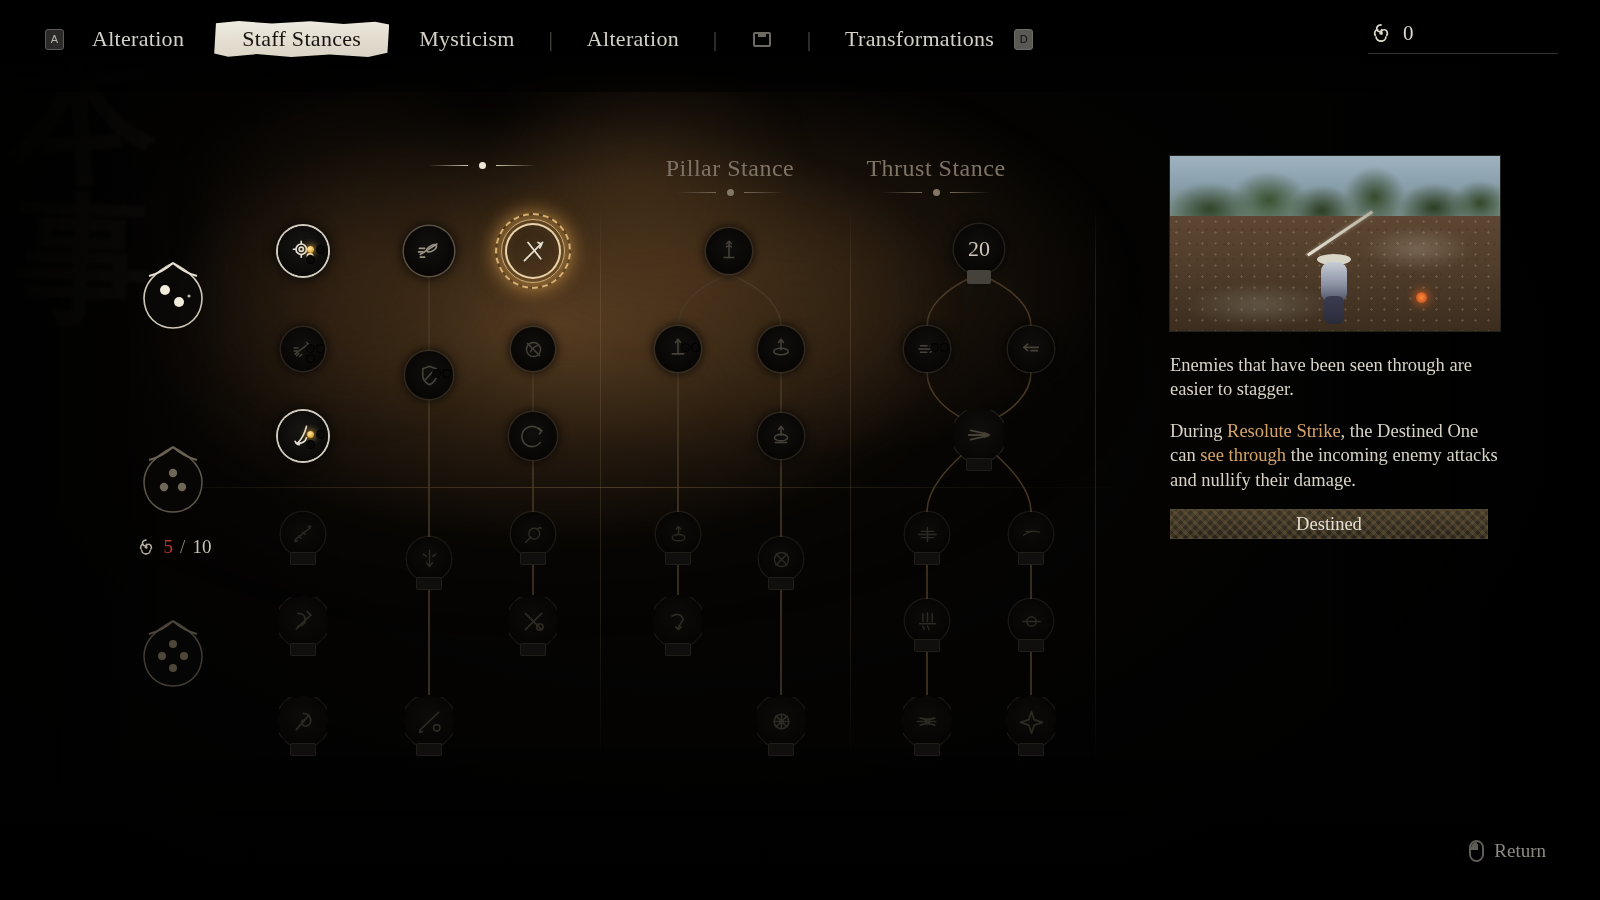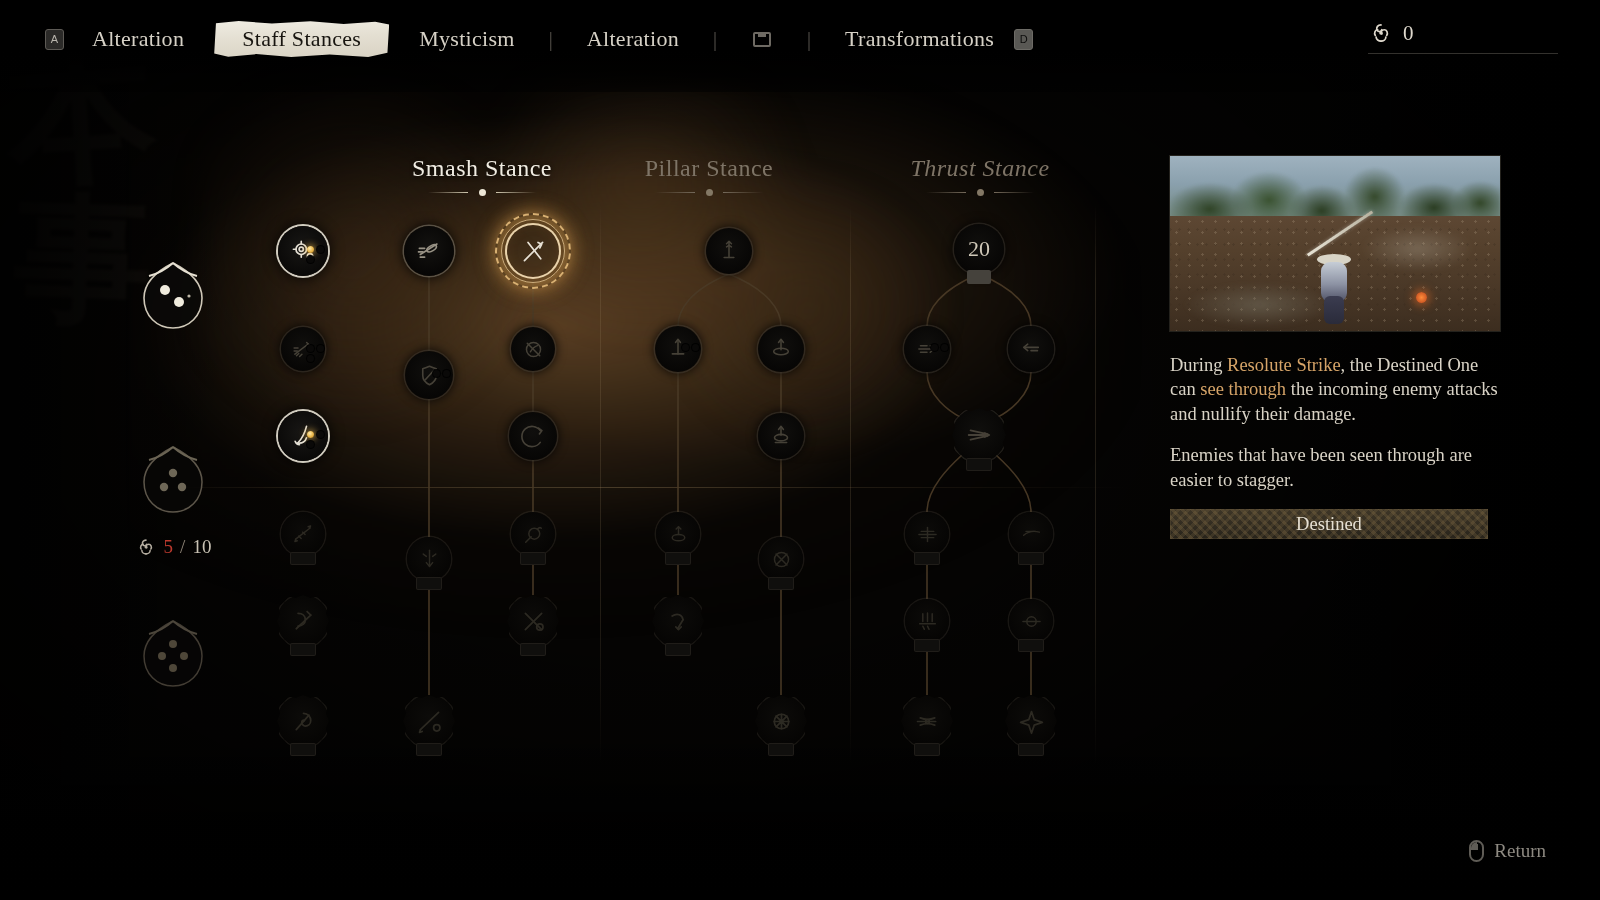--- a/index.html
+++ b/index.html
@@ -276,36 +276,35 @@
         <path d="M16 26c3 0 6-2 6-5"></path>
         <path d="M16 26c-3 0-6-2-6-5"></path>
       </g>
       <circle cx="16" cy="16" r="2.2" fill="#ded8cc"></circle>
     </svg>
     <span class="val">0</span>
   </div>
 </div>
 
 <div class="stance-head on" style="left:362px;  top:155px;">
-  <div class="t">Smash Stance</div>
   <div class="rule">
       <i class="l"></i>
       <b></b>
       <i class="r"></i>
     </div>
 </div>
-<div class="stance-head off" style="left:589px;  top:155px;">
+<div class="stance-head off" style="left:610px;  top:155px;">
   <div class="t">Pillar Stance</div>
   <div class="rule">
       <i class="l"></i>
       <b></b>
       <i class="r"></i>
     </div>
 </div>
-<div class="stance-head off" style="left:860px;  top:155px;font-style:italic;">
+<div class="stance-head off" style="left:816px;  top:155px;">
   <div class="t">Thrust Stance</div>
   <div class="rule">
       <i class="l"></i>
       <b></b>
       <i class="r"></i>
     </div>
 </div>
 
 <div class="colsep" style="left:600px;"></div>
 <div class="colsep" style="left:850px;"></div>
@@ -807,22 +806,22 @@
     <div class="hero">
       <div class="staff"></div>
       <div class="hat"></div>
       <div class="body"></div>
       <div class="legs"></div>
     </div>
     <div class="ember"></div>
   </div>
 
   <div id="desc">
+      <p><span>Enemies that have been seen through are easier to stagger.</span></p>
       <p><span>During </span><span class="hl">Resolute Strike</span><span>, the Destined One can </span><span class="hl">see through</span><span> the incoming enemy attacks and nullify their damage.</span></p>
-      <p><span>Enemies that have been seen through are easier to stagger.</span></p>
     </div>
 
   <div id="awakened-btn">Destined</div>
 </div>
 
 <div id="footer">
   <div class="mouse-ico">
       <div class="fill"></div>
     </div>
   <div class="lbl">Return</div>

